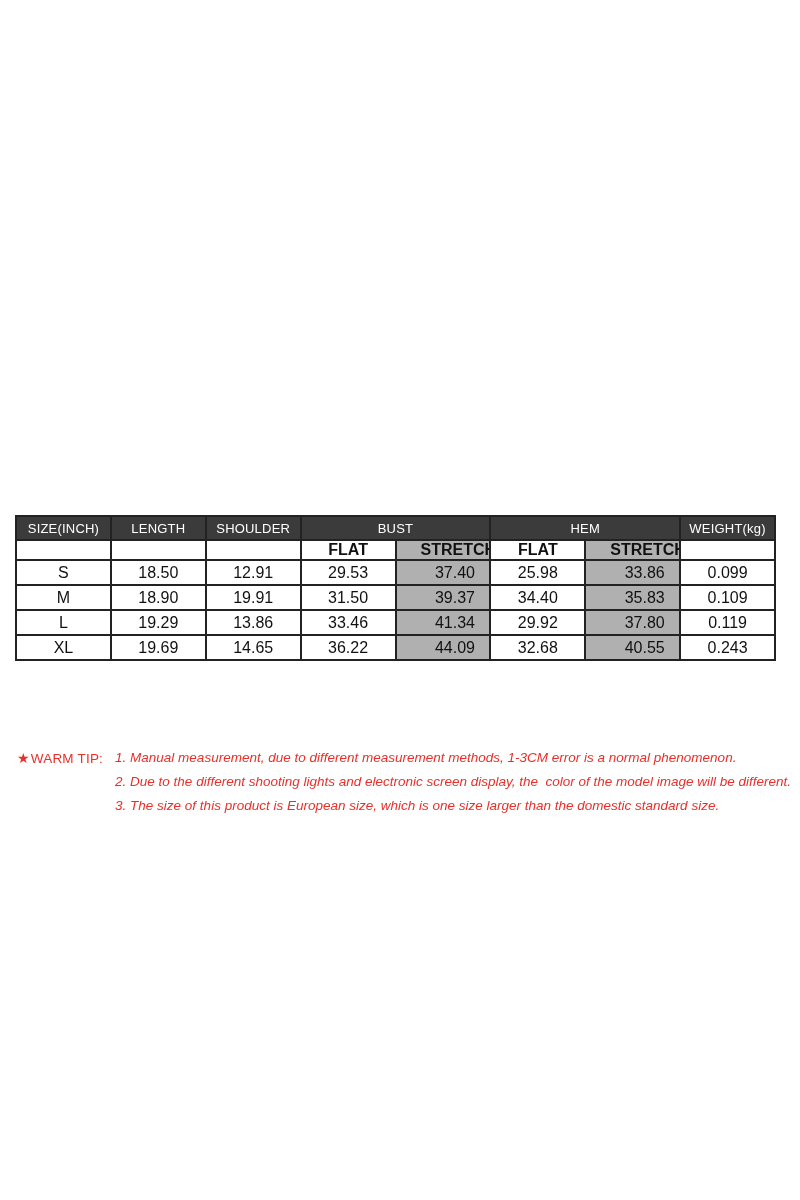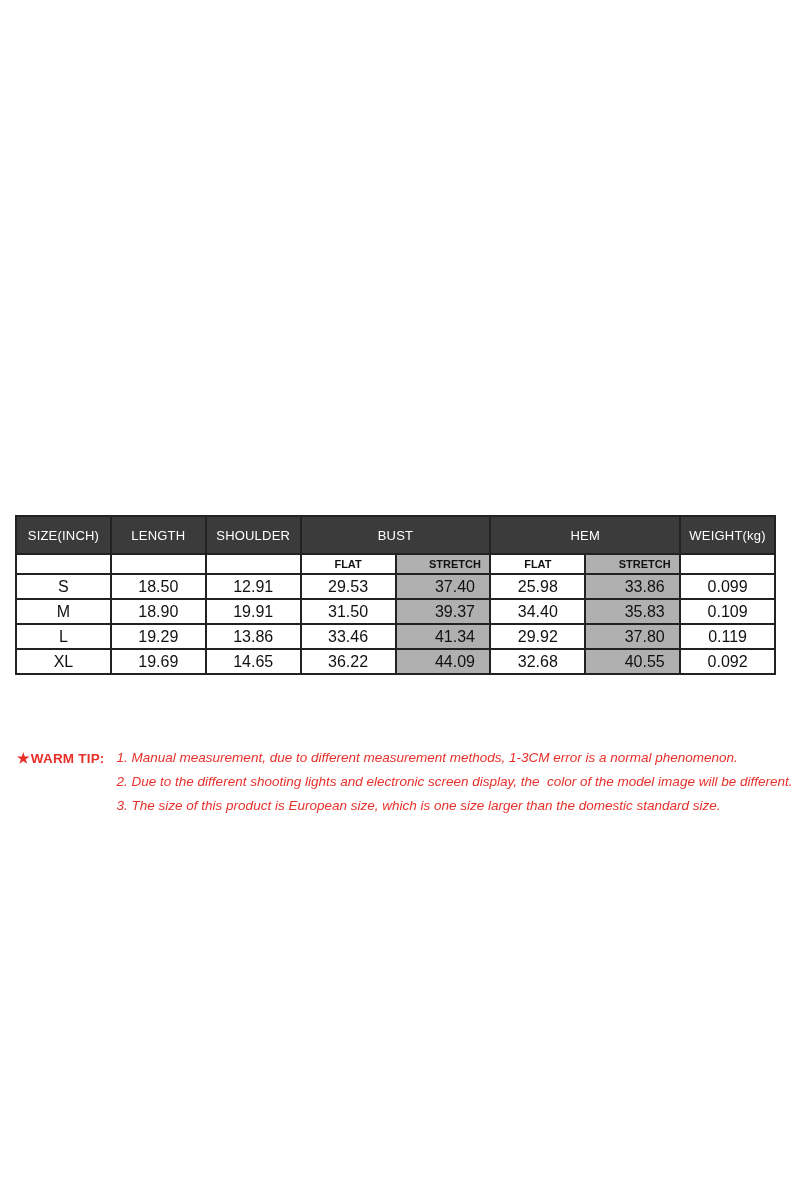--- a/index.html
+++ b/index.html
@@ -28,36 +28,36 @@
   }
   .size-table th, .size-table td {
     border: 2px solid #222222;
     padding: 0;
     text-align: center;
     vertical-align: middle;
     overflow: hidden;
     white-space: nowrap;
   }
   .size-table tr.header-row {
-    height: 38px;
+    height: 24px;
   }
   .size-table tr.header-row th {
     background: #3b3b3b;
     color: #ffffff;
     font-size: 13px;
     font-weight: 400;
     letter-spacing: 0.2px;
   }
   .size-table tr.subheader-row {
     height: 20px;
   }
   .size-table tr.subheader-row td {
     background: #ffffff;
     color: #111111;
-    font-size: 11px;
+    font-size: 16px;
     font-weight: 700;
   }
   .size-table tr.data-row {
     height: 25px;
   }
   .size-table tr.data-row td {
     background: #ffffff;
     color: #111111;
     font-size: 16px;
     font-weight: 400;
@@ -76,21 +76,20 @@
     display: flex;
     align-items: flex-start;
     color: #e8302a;
     font-size: 13.5px;
     line-height: 24px;
   }
   .tip-label {
     white-space: nowrap;
     margin-right: 12px;
     letter-spacing: 0.2px;
-    font-weight: bold;
   }
   .tip-label .star {
     font-size: 14px;
     margin-right: 1px;
   }
   .tip-lines {
     flex: 1;
   }
   .tip-line {
     white-space: pre;
@@ -165,21 +164,21 @@
         <td>0.119</td>
       </tr>
       <tr class="data-row">
         <td>XL</td>
         <td>19.69</td>
         <td>14.65</td>
         <td>36.22</td>
         <td class="stretch-cell">44.09</td>
         <td>32.68</td>
         <td class="stretch-cell">40.55</td>
-        <td>0.092</td>
+        <td>0.243</td>
       </tr>
     </tbody>
   </table>
 
   <div class="warm-tip">
     <div class="tip-label">
       <span class="star">★</span><span>WARM TIP:</span>
     </div>
     <div class="tip-lines">
       <div class="tip-line">1. Manual measurement, due to different measurement methods, 1-3CM error is a normal phenomenon.</div>

